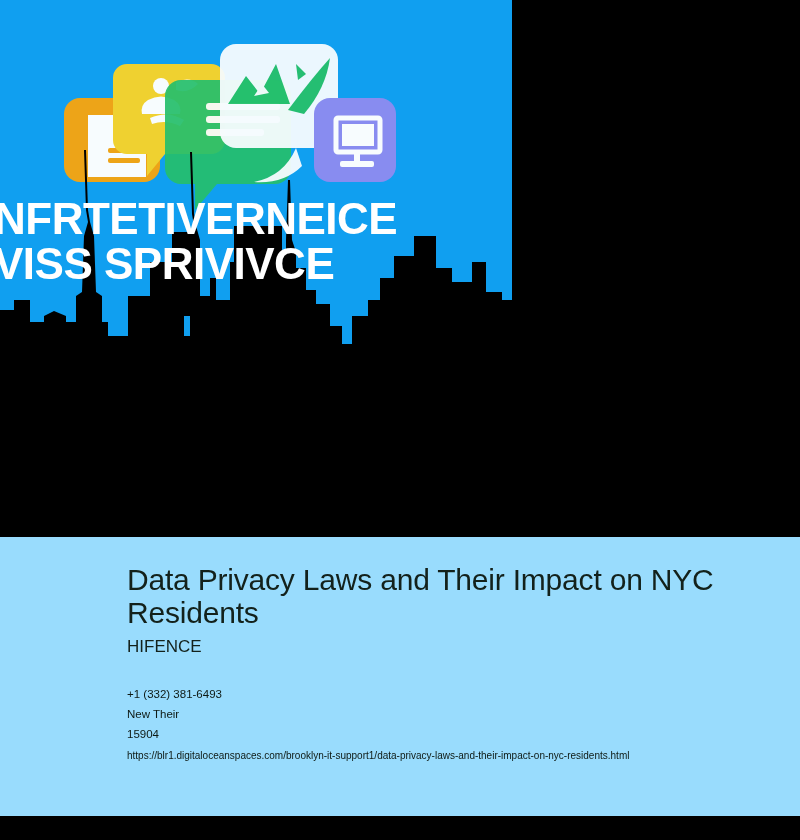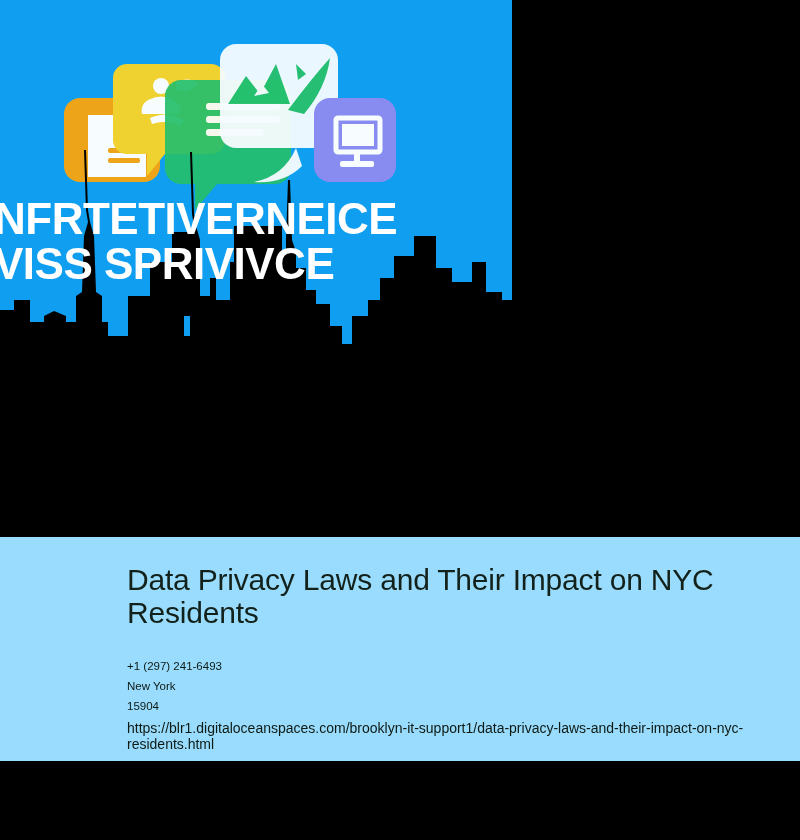--- a/index.html
+++ b/index.html
@@ -72,21 +72,21 @@
     height: 537px;
     background: #000000;
   }
 
   
   .info {
     position: absolute;
     left: 0;
     top: 537px;
     width: 800px;
-    height: 224px;
+    height: 279px;
     background: #99DCFD;
   }
   .info-inner {
     position: absolute;
     left: 127px;
     top: 26px;
     width: 620px;
   }
   .title {
     margin: 0;
@@ -113,21 +113,21 @@
   .contact li {
     color: #0e1a14;
     font-family: "Liberation Sans", sans-serif;
     font-size: 11.5px;
     line-height: 20px;
   }
   .url {
     margin: 4px 0 0 0;
     color: #0e1a14;
     font-family: "Liberation Sans", sans-serif;
-    font-size: 14px;
+    font-size: 10px;
     line-height: 16px;
     word-break: break-all;
   }
 </style>
 </head>
 <body>
 
 <div class="page">
 
   <div class="hero">
@@ -211,24 +211,25 @@
     </div>
   </div>
 
   <div class="hero-gutter"></div>
 
   <div class="info">
     <div class="info-inner">
 
       <h1 class="title">Data Privacy Laws and Their Impact on NYC Residents</h1>
 
+      <div class="brand">HIFENCE</div>
 
       <ul class="contact">
-        <li>+1 (297) 241-6493</li>
-        <li>New York</li>
+        <li>+1 (332) 381-6493</li>
+        <li>New Their</li>
         <li>15904</li>
       </ul>
 
       <div class="url">https://blr1.digitaloceanspaces.com/brooklyn-it-support1/data-privacy-laws-and-their-impact-on-nyc-residents.html</div>
     </div>
   </div>
 
 </div>
 
 </body></html>

